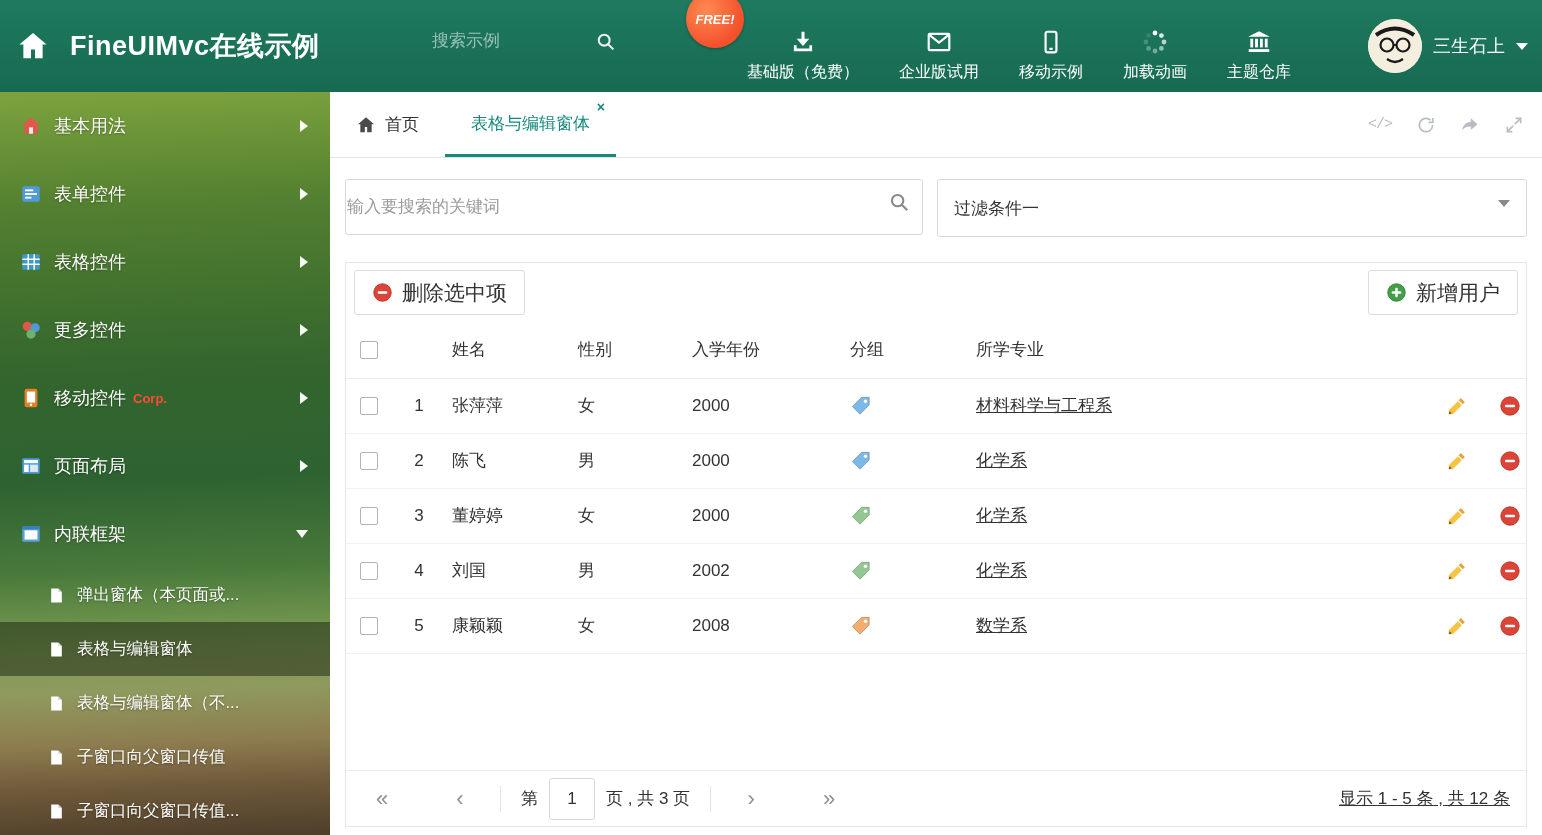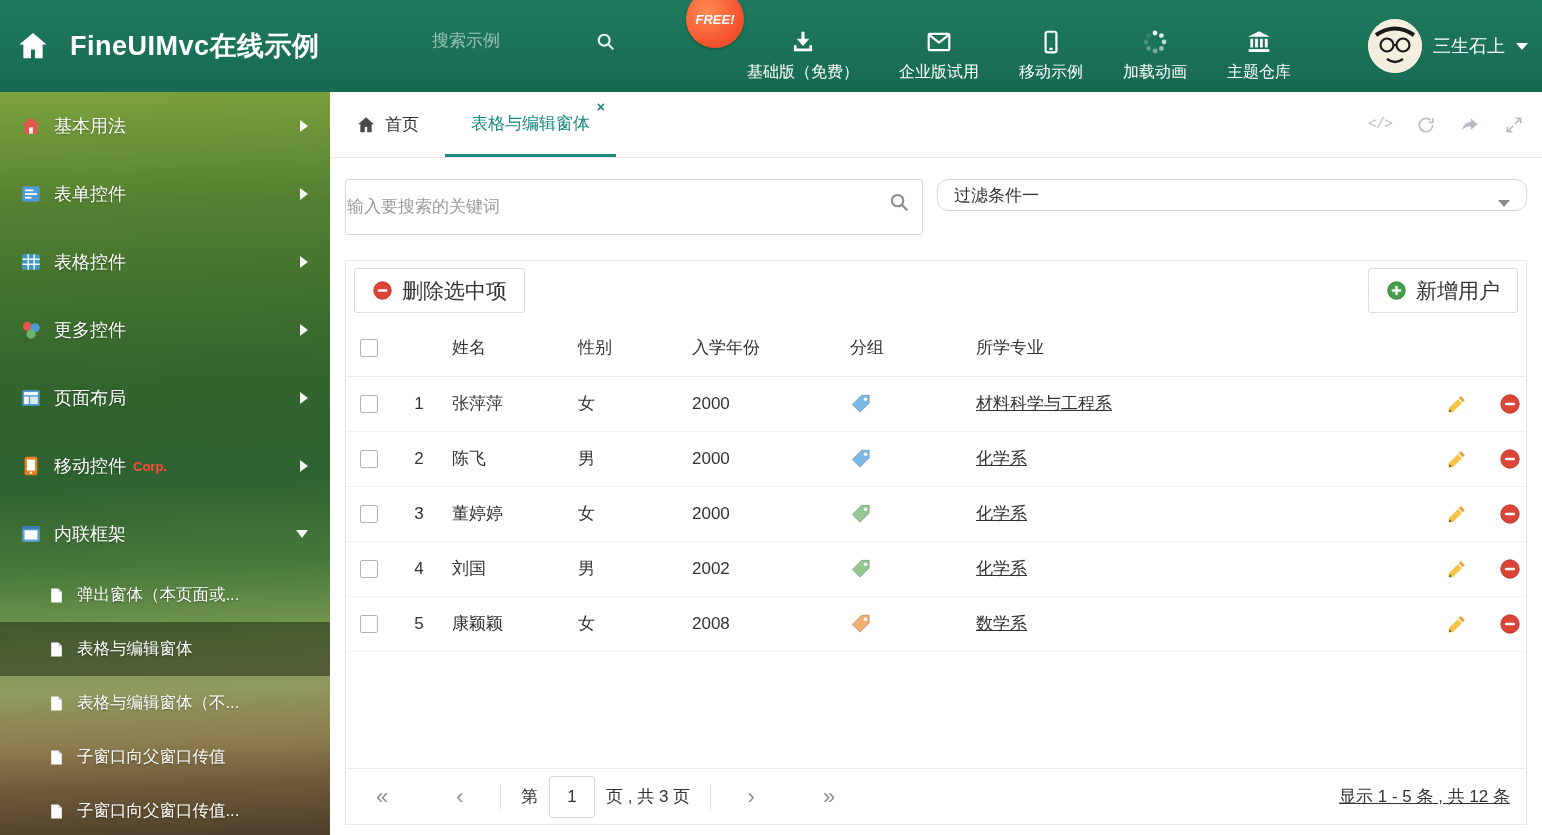--- a/index.html
+++ b/index.html
@@ -84,21 +84,21 @@
 
   .filter-row { display:flex; gap:14px; margin-bottom:25px; }
   .search-box { position:relative; width:578px; flex:0 0 578px; }
   .search-box input {
     width:100%; height:56px; border:1px solid #d8d8d8; border-radius:3px;
     padding:0 44px 0 1px; font-size:17px; color:#333; outline:none; font-family:inherit;
   }
   .search-box input::placeholder { color:#9b9b9b; }
   .search-box .sicon { position:absolute; right:13px; top:12px; width:22px; height:22px; color:#8a8a8a; }
   .filter-select {
-    flex:1; height:32px; border:1px solid #d8d8d8; border-radius:11px;
+    flex:1; height:58px; border:1px solid #d8d8d8; border-radius:3px;
     display:flex; align-items:center; padding:0 44px 0 16px; font-size:17px; color:#333;
     position:relative; cursor:pointer;
   }
   .filter-select .caret { position:absolute; right:16px; top:20px; width:0; height:0; border-left:6px solid transparent; border-right:6px solid transparent; border-top:7px solid #8a8a8a; }
 
   .panel { border:1px solid #e7e7e7; height:565px; display:flex; flex-direction:column; background:#fff; }
 
   .toolbar { display:flex; justify-content:space-between; padding:7px 8px; }
   .btn {
     display:inline-flex; align-items:center; gap:9px; height:45px; padding:0 17px;
@@ -254,36 +254,36 @@
     <svg class="mi-icon" viewBox="0 0 24 24">
         <circle cx="8" cy="8" r="5" fill="#e2574c"></circle>
         <circle cx="16.5" cy="9.5" r="5" fill="#4f9bd8"></circle>
         <circle cx="12" cy="16.5" r="5" fill="#6cb36c"></circle>
       </svg>
     <span>更多控件</span>
     <span class="arrow-right"></span>
   </div>
   <div class="menu-item">
     <svg class="mi-icon" viewBox="0 0 24 24">
+        <rect x="5" y="2" width="14" height="20" rx="2.5" fill="#e77e23"></rect>
+        <rect x="7.5" y="5" width="9" height="12" fill="#fff"></rect>
+        <circle cx="12" cy="19.3" r="1.3" fill="#fff"></circle>
+      </svg>
+    <span>移动控件</span>
+    <span class="corp-badge">Corp.</span>
+    <span class="arrow-right"></span>
+  </div>
+  <div class="menu-item">
+    <svg class="mi-icon" viewBox="0 0 24 24">
         <rect x="2.5" y="3.5" width="19" height="17" rx="1.5" fill="#4f9bd8"></rect>
         <rect x="4.5" y="5.5" width="15" height="3.4" fill="#fff"></rect>
         <rect x="4.5" y="10.5" width="5" height="8" fill="#fff"></rect>
         <rect x="11" y="10.5" width="8.5" height="8" fill="#dce9f5"></rect>
       </svg>
     <span>页面布局</span>
-    <span class="arrow-right"></span>
-  </div>
-  <div class="menu-item">
-    <svg class="mi-icon" viewBox="0 0 24 24">
-        <rect x="5" y="2" width="14" height="20" rx="2.5" fill="#e77e23"></rect>
-        <rect x="7.5" y="5" width="9" height="12" fill="#fff"></rect>
-        <circle cx="12" cy="19.3" r="1.3" fill="#fff"></circle>
-      </svg>
-    <span>移动控件</span>
-    <span class="corp-badge">Corp.</span>
     <span class="arrow-right"></span>
   </div>
   <div class="menu-item">
     <svg class="mi-icon" viewBox="0 0 24 24">
         <rect x="2.5" y="3.5" width="19" height="17" rx="1.5" fill="#5aa2d8"></rect>
         <rect x="5" y="8" width="14" height="10" fill="#fff"></rect>
         <rect x="2.5" y="3.5" width="19" height="3.4" fill="#3b7fb5"></rect>
       </svg>
     <span>内联框架</span>
     <span class="arrow-down"></span>

